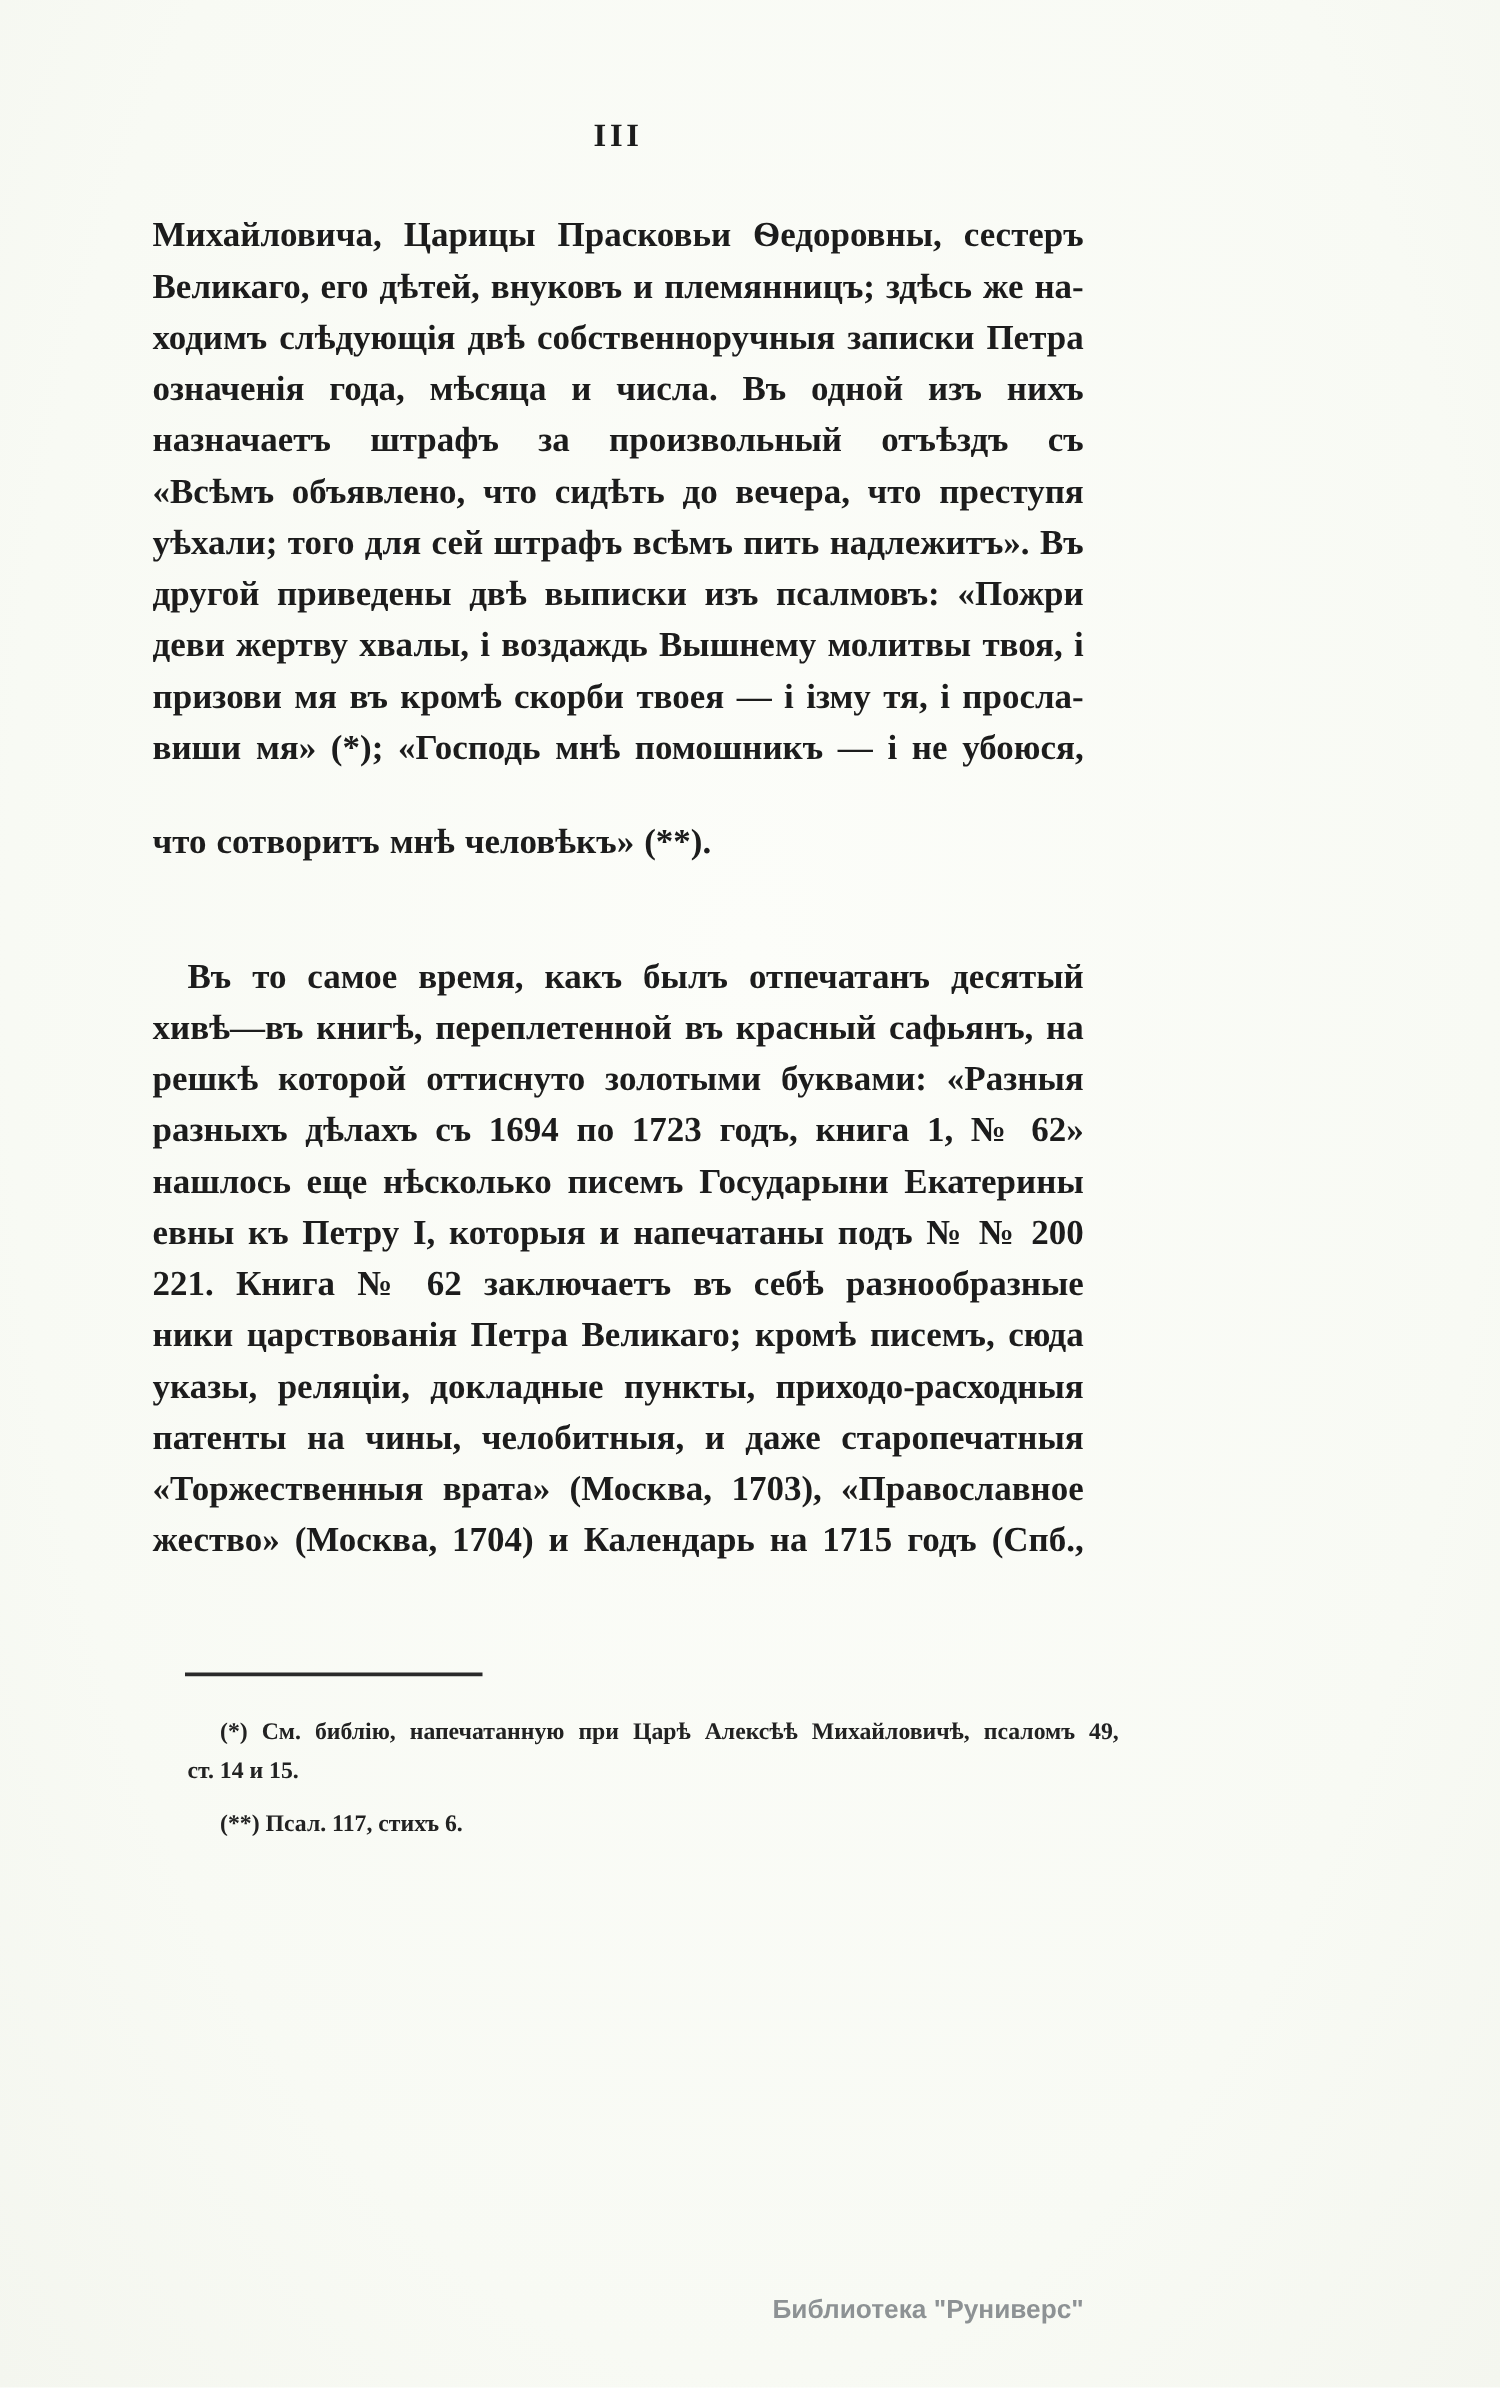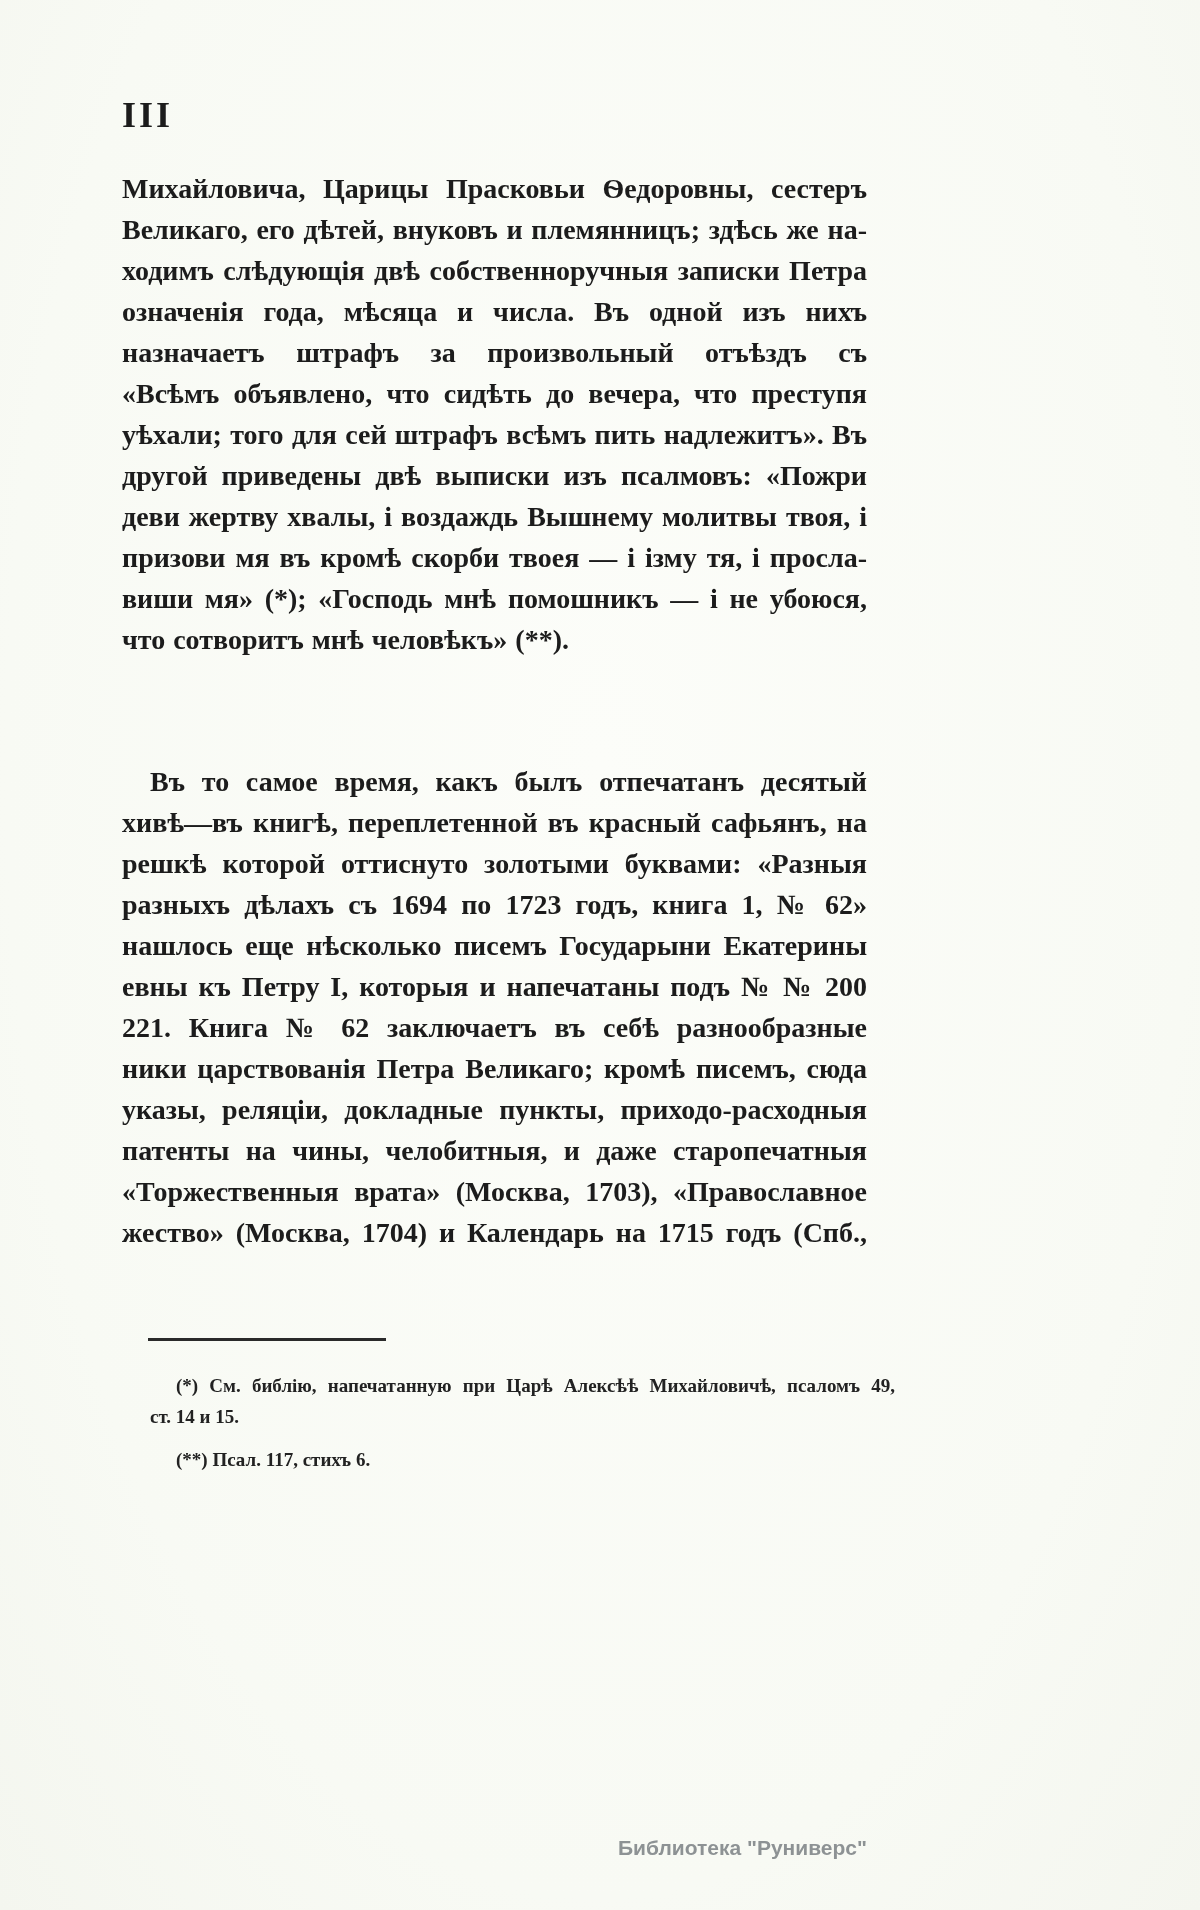--- a/index.html
+++ b/index.html
@@ -14,21 +14,22 @@
     background: radial-gradient(ellipse at 50% 40%, #fcfdf9 0%, #f8faf4 70%, #f4f6ef 100%);
     font-family: "Liberation Serif", "DejaVu Serif", serif;
     color: #1c1c1c;
     overflow: hidden;
   }
   .page-number {
     position: absolute;
     top: 94px;
     left: 122px;
     width: 745px;
-    font-size: 36px;
+    text-align: center;
+    font-size: 26px;
     font-weight: bold;
     letter-spacing: 3px;
   }
   .text-block {
     position: absolute;
     left: 122px;
     width: 745px;
   }
   #para1 { top: 168px; }
   #para2 { top: 737px; }
@@ -37,20 +38,21 @@
     line-height: 41px;
     font-size: 28px;
     font-weight: bold;
     text-align: justify;
     text-align-last: justify;
     overflow: hidden;
     word-spacing: 1px;
   }
   .line.lastline {
     text-align-last: left;
+    margin-top: 34px;
   }
   .line.indent {
     text-indent: 28px;
     margin-top: 24px;
   }
   .footnote-rule {
     position: absolute;
     left: 148px;
     top: 1338px;
     width: 238px;

